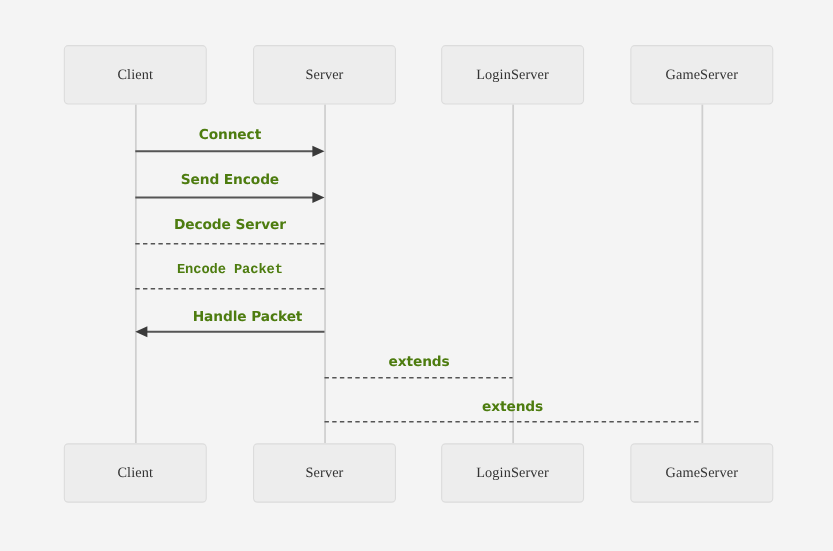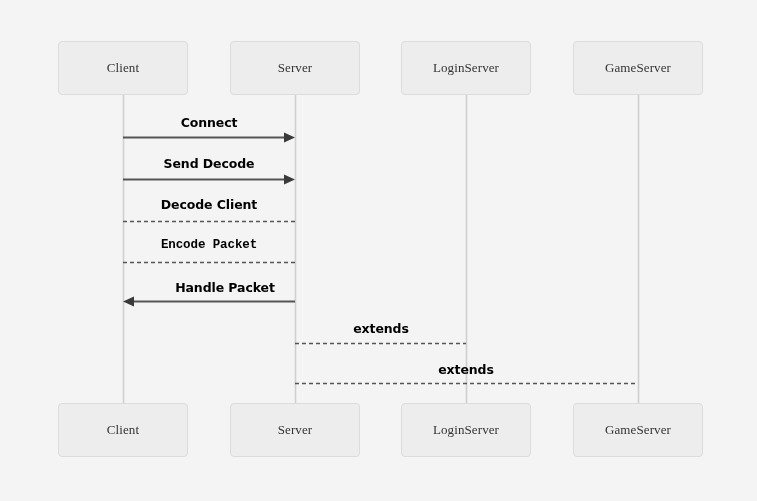--- a/index.html
+++ b/index.html
@@ -42,21 +42,21 @@
     font-size: 13px;
     color: #333333;
     letter-spacing: 0.1px;
     white-space: nowrap;
   }
   .msg-label {
     position: absolute;
     font-family: "DejaVu Sans", sans-serif;
     font-size: 12.5px;
     font-weight: bold;
-    color: #000000;
+    color: #4d7c0f;
     white-space: nowrap;
     transform: translate(-50%, -50%);
     letter-spacing: -0.1px;
   }
 </style>
 </head>
 <body>
 
 <div id="diagram">
 
@@ -101,20 +101,20 @@
     <span class="actor-label">Server</span>
   </div>
   <div class="actor-box" id="bot-box-2" style="left: 401px; top: 403px;">
     <span class="actor-label">LoginServer</span>
   </div>
   <div class="actor-box" id="bot-box-3" style="left: 573px; top: 403px;">
     <span class="actor-label">GameServer</span>
   </div>
 
   <div class="msg-label" id="msg-label-0" style="left: 209px; top: 122px;">Connect</div>
-  <div class="msg-label" id="msg-label-1" style="left: 209px; top: 163px;">Send Decode</div>
-  <div class="msg-label" id="msg-label-2" style="left: 209px; top: 204px;">Decode Client</div>
+  <div class="msg-label" id="msg-label-1" style="left: 209px; top: 163px;">Send Encode</div>
+  <div class="msg-label" id="msg-label-2" style="left: 209px; top: 204px;">Decode Server</div>
   <div class="msg-label" id="msg-label-3" style="left: 209px; top: 245px; font-family: Liberation Mono, monospace;">Encode Packet</div>
   <div class="msg-label" id="msg-label-4" style="left: 225px; top: 287px;">Handle Packet</div>
   <div class="msg-label" id="msg-label-5" style="left: 381px; top: 328px;">extends</div>
   <div class="msg-label" id="msg-label-6" style="left: 466px; top: 369px;">extends</div>
 
 </div>
 
 </body></html>

